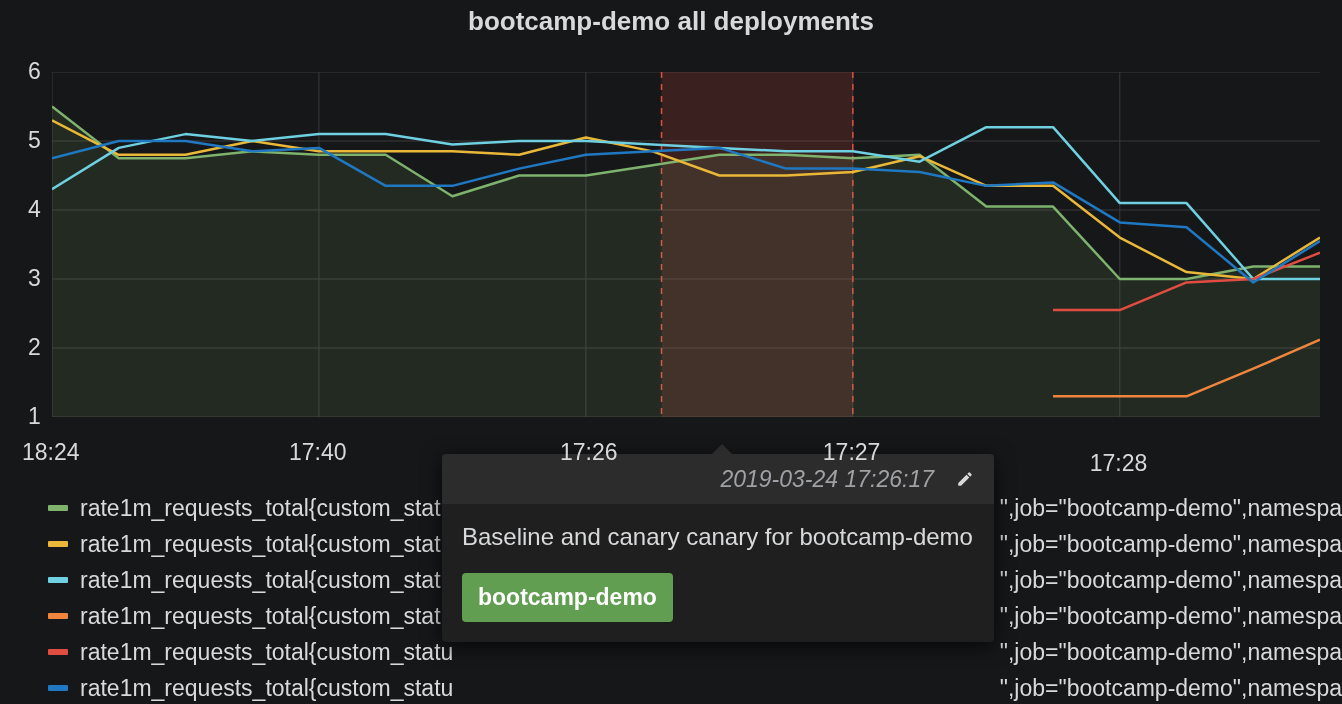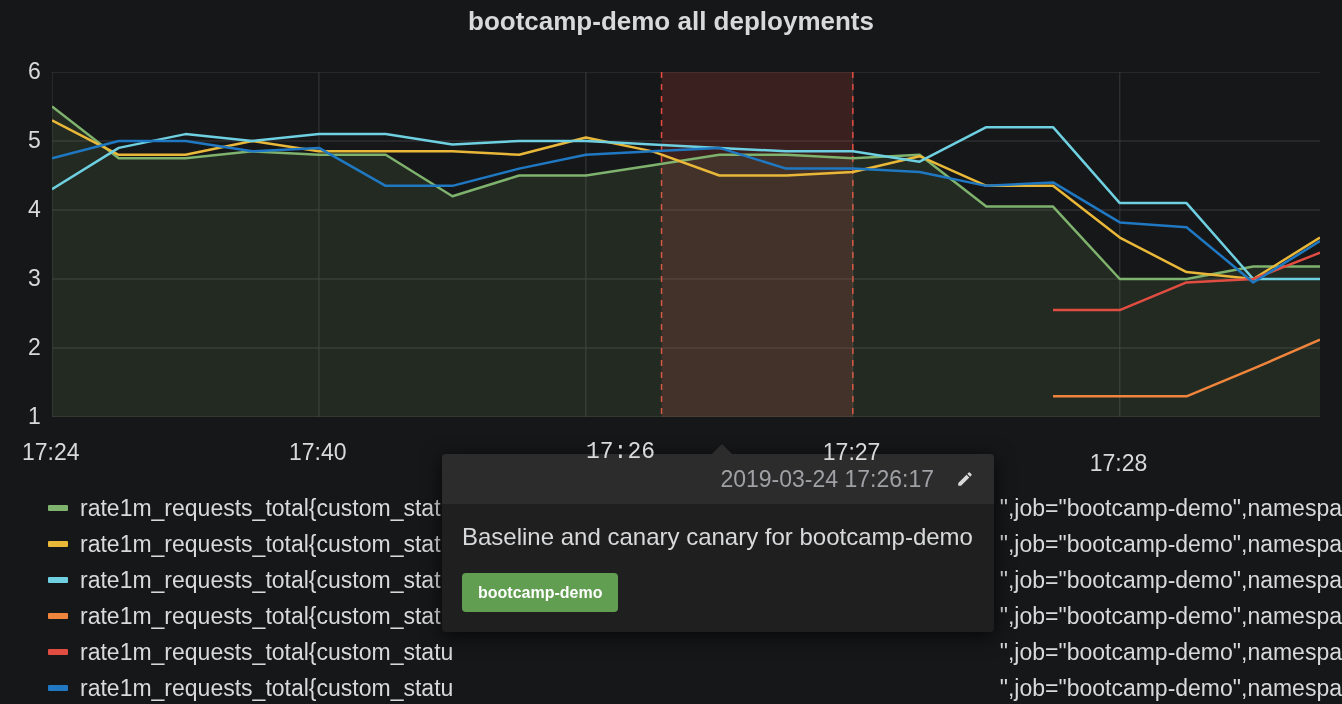--- a/index.html
+++ b/index.html
@@ -72,39 +72,40 @@
     color: #d8d9da;
   }
   .tooltip-header {
     background: #2c2c2d;
     border-radius: 4px 4px 0 0;
     padding: 10px 14px 10px 14px;
     display: flex;
     justify-content: flex-end;
     align-items: center;
     font-size: 23px;
+    font-style: italic;
     color: #9fa1a4;
   }
   .tooltip-header .edit-btn {
     width: 30px; height: 30px;
     margin-left: 16px;
     display: flex; align-items: center; justify-content: center;
     color: #d8d9da;
     cursor: pointer;
   }
   .tooltip-body {
     padding: 16px 20px 20px 20px;
     font-size: 24px;
     line-height: 1.45;
   }
   .tag {
     display: inline-block;
     background: #629e51;
     color: #fff;
-    font-size: 16px;
+    font-size: 23px;
     font-weight: 600;
     padding: 8px 16px;
     border-radius: 4px;
     margin-top: 18px;
   }
   .tooltip-arrow {
     position: absolute;
     top: -10px;
     left: 268px;
     width: 0; height: 0;
@@ -206,17 +207,17 @@
     </div>
   </div>
 </div>
 
 <div class="axis-label" style="left: 28px; top: 403px;">1</div>
 <div class="axis-label" style="left: 28px; top: 334px;">2</div>
 <div class="axis-label" style="left: 28px; top: 265px;">3</div>
 <div class="axis-label" style="left: 28px; top: 196px;">4</div>
 <div class="axis-label" style="left: 28px; top: 127px;">5</div>
 <div class="axis-label" style="left: 28px; top: 58px;">6</div>
-<div class="axis-label" style="left: 22px; top: 439px;">17:24</div>
+<div class="axis-label" style="left: 22px; top: 439px;">18:24</div>
 <div class="axis-label" style="left: 288.947px; top: 439px;">17:40</div>
-<div class="axis-label" style="left: 586px; top: 439px; font-family: Liberation Mono, monospace;">17:26</div>
+<div class="axis-label" style="left: 560px; top: 439px;">17:26</div>
 <div class="axis-label" style="left: 822.842px; top: 439px; text-align: center;">17:27</div>
 <div class="axis-label" style="left: 1089.79px; top: 450px;">17:28</div>
 
 </body></html>

